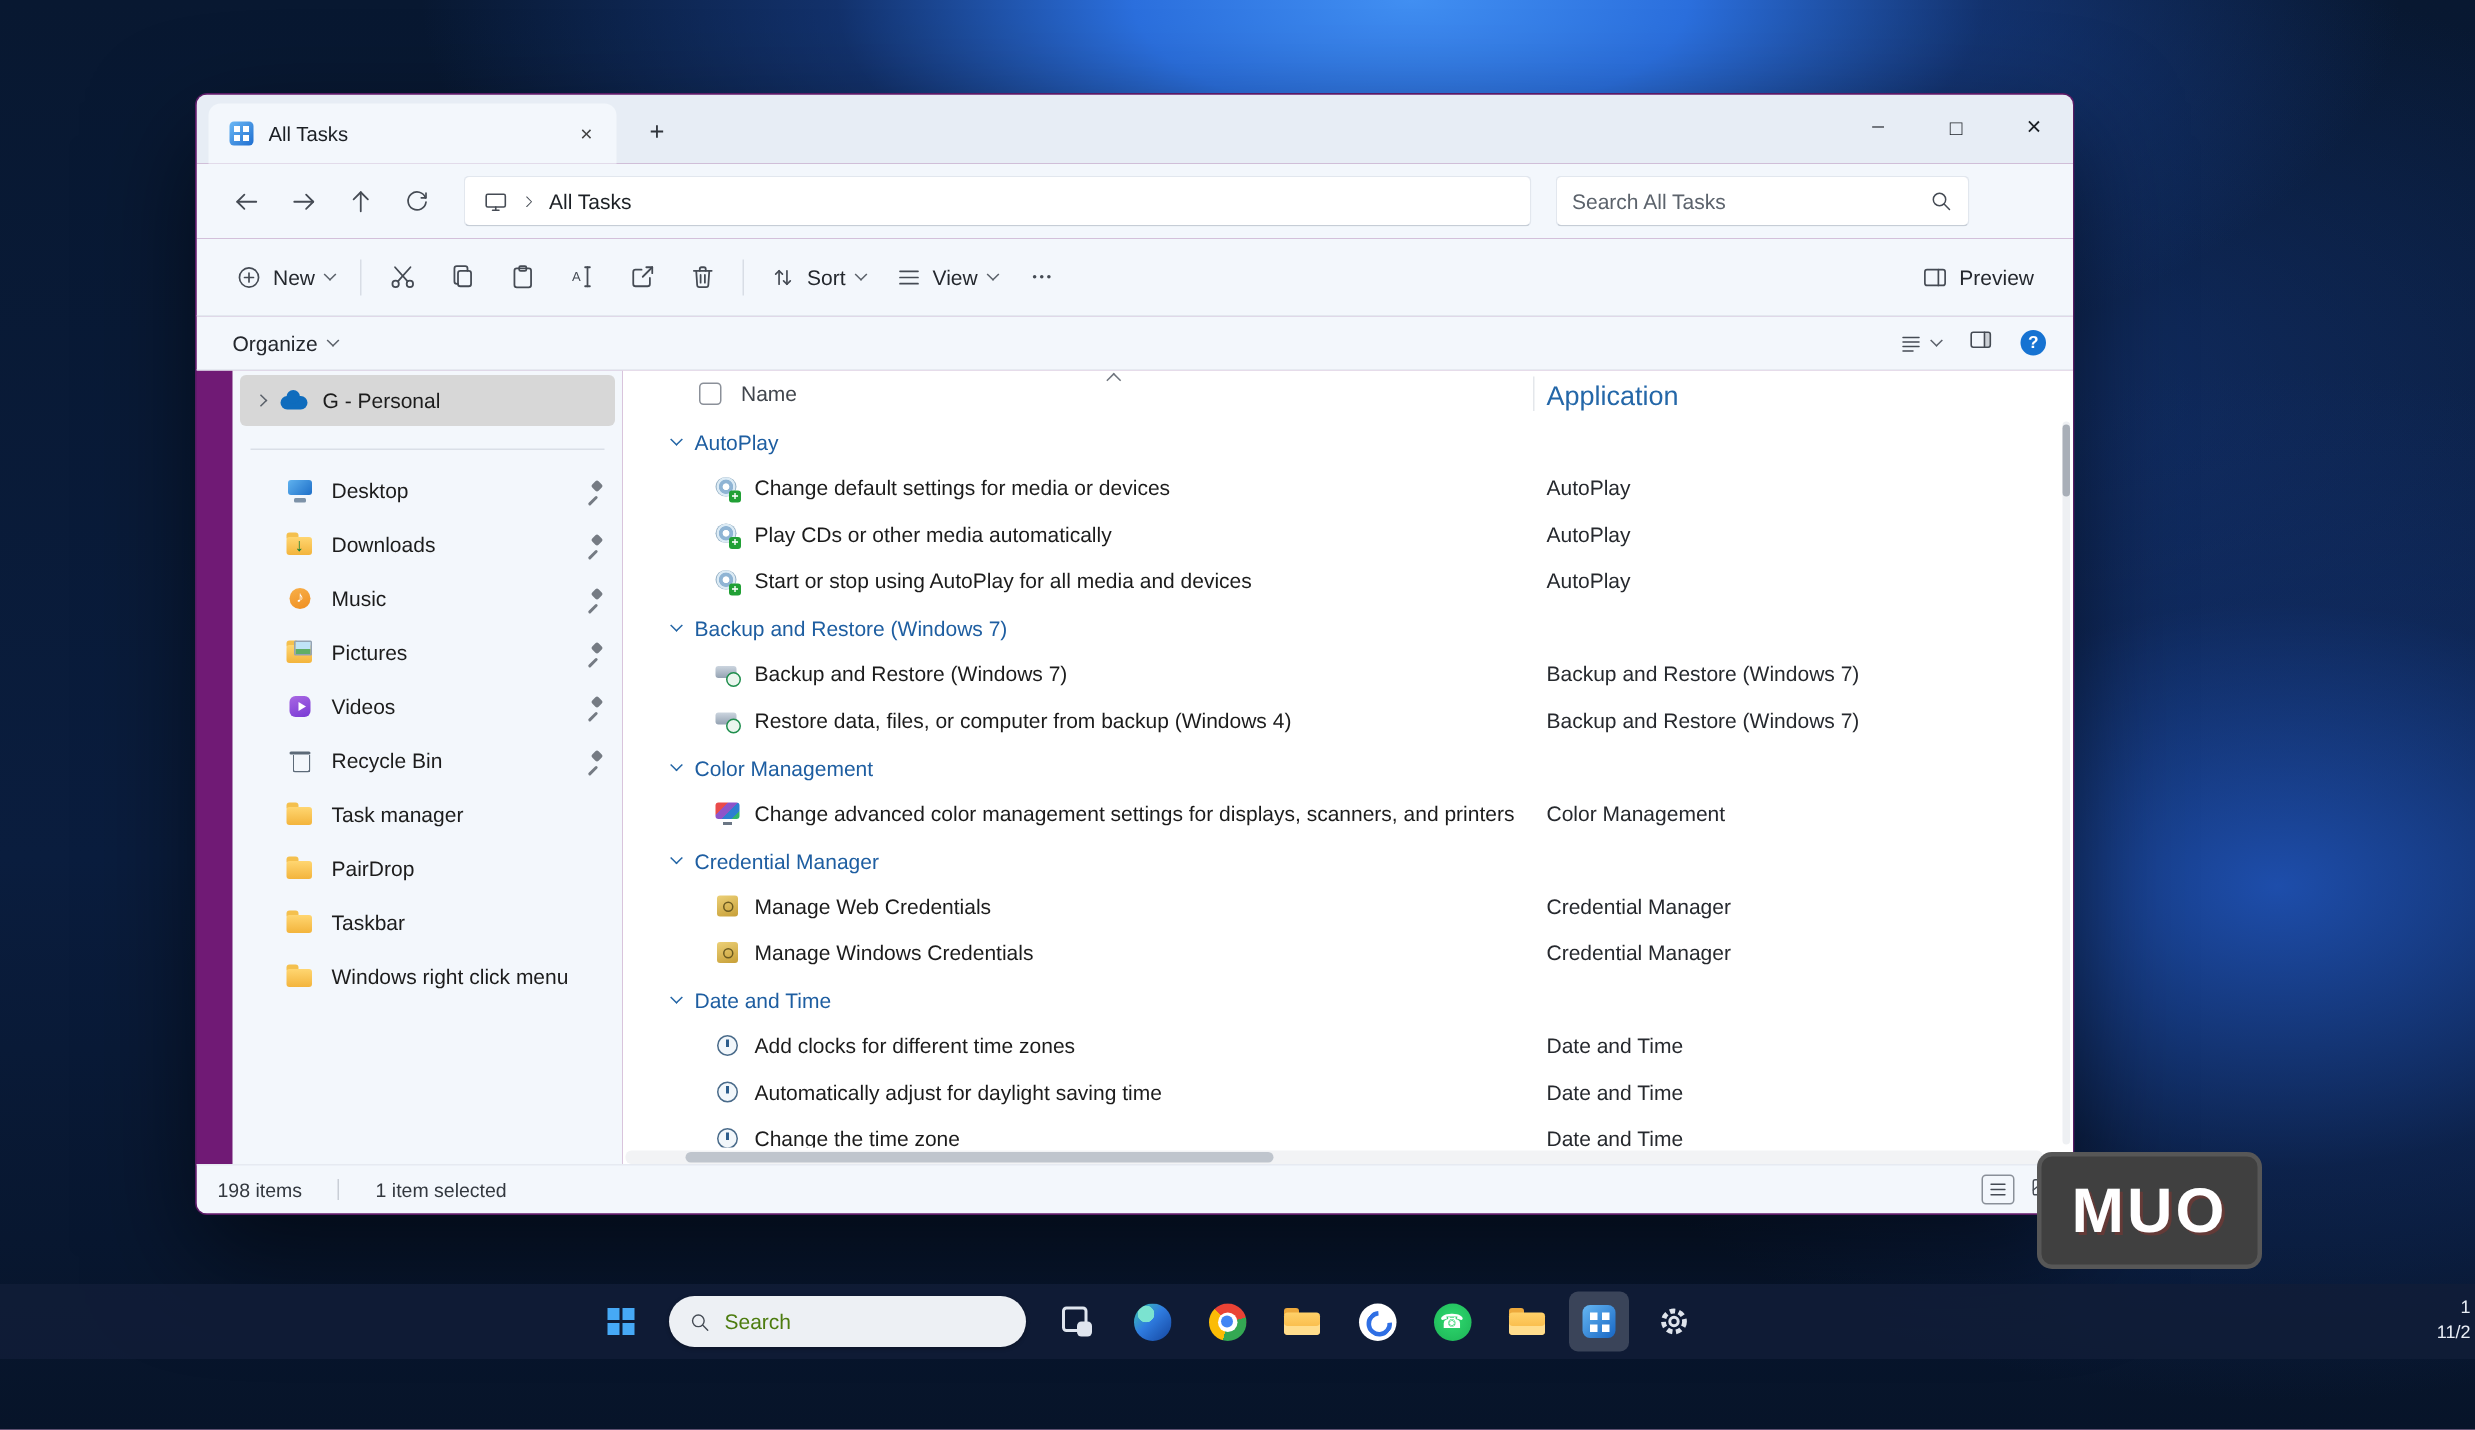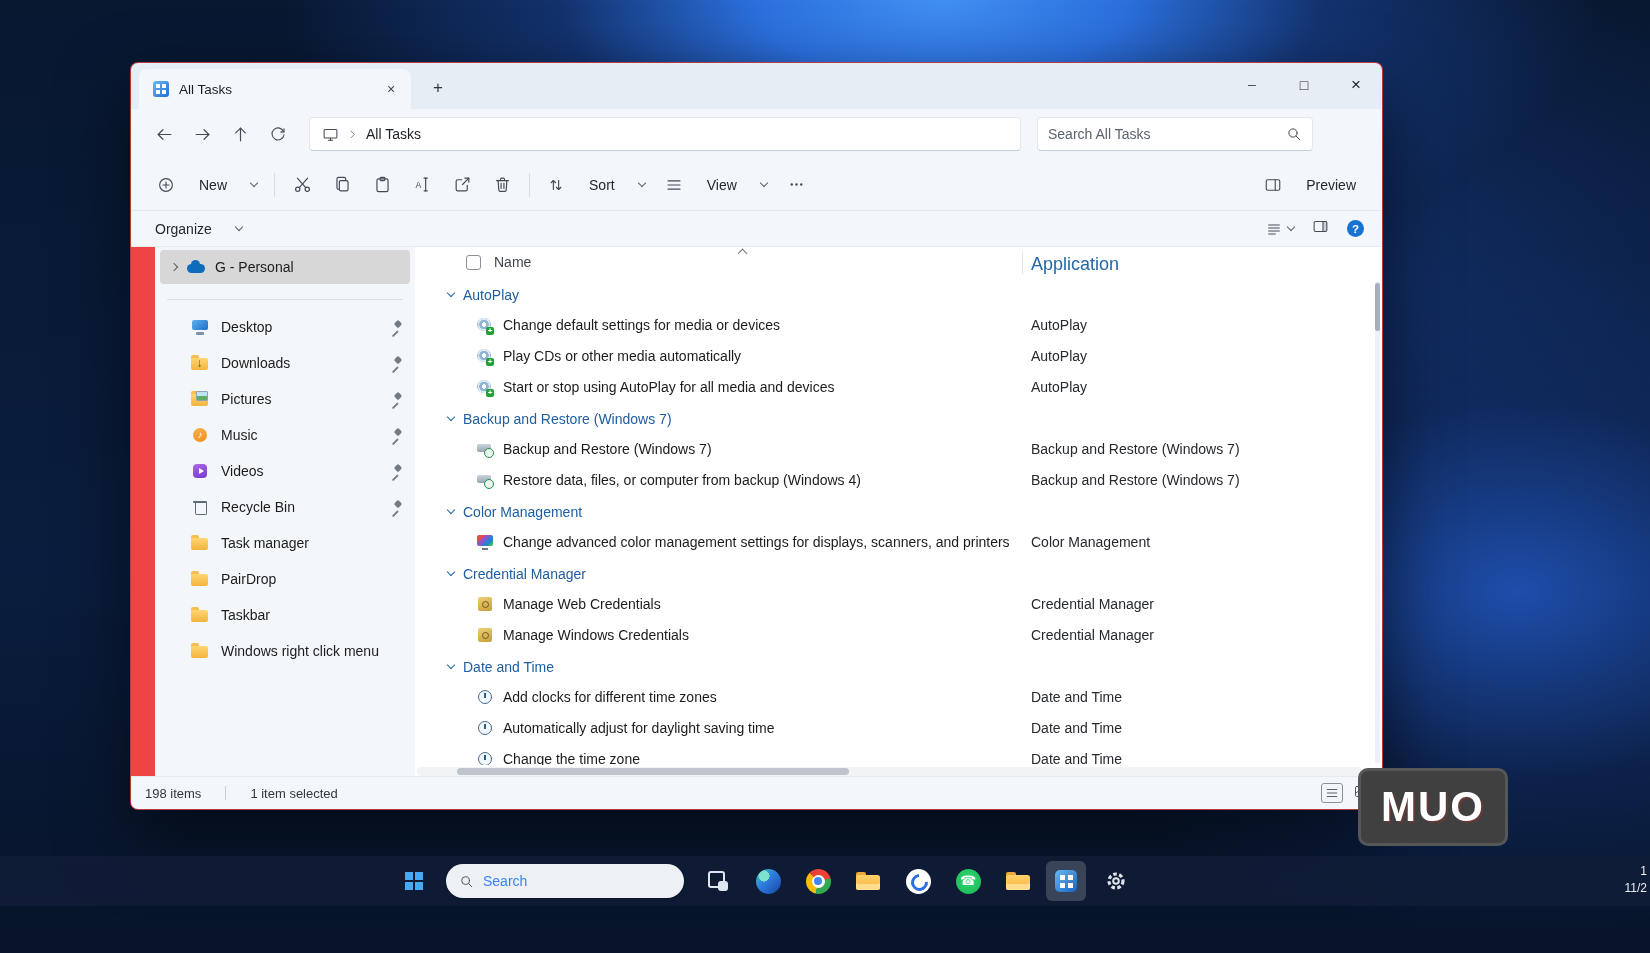--- a/index.html
+++ b/index.html
@@ -15,21 +15,21 @@
   }
 
   
   svg.s { stroke:#454b54; stroke-width:1.5; fill:none; stroke-linecap:round; stroke-linejoin:round; }
   .chev { display:inline-block; width:6px; height:6px; border-right:1.5px solid #5a6069; border-bottom:1.5px solid #5a6069; transform:rotate(45deg); margin-top:-3px; }
   .chev-r { transform:rotate(-45deg); margin-top:0; }
 
   
   .window {
     position:absolute; left:130px; top:62px; width:1253px; height:748px;
-    background:#ef4444; border-radius:8px; overflow:hidden;
+    background:#701a75; border-radius:8px; overflow:hidden;
     border:1px solid rgba(20,30,50,.25);
     box-shadow:0 28px 70px rgba(0,0,0,.55);
   }
 
   
   .tabbar { position:absolute; top:0; left:0; right:0; height:46px; background:#e7edf5; }
   .tab { position:absolute; left:8px; top:6px; width:272px; height:40px; background:#f3f7fc; border-radius:8px 8px 0 0; display:flex; align-items:center; gap:10px; padding:0 10px 0 14px; }
   .app-ico { width:16px; height:16px; border-radius:3px; background:linear-gradient(135deg,#6cb9f5,#1e6ed0); position:relative; flex:none; }
   .app-ico::after { content:""; position:absolute; left:3px; top:3px; width:4px; height:4px; background:#fff; box-shadow:6px 0 #fff, 0 6px #fff, 6px 6px #fff; }
   .tab-title { font-size:13.5px; color:#1b1f24; flex:1; white-space:nowrap; overflow:hidden; }
@@ -47,21 +47,21 @@
   .navbar { position:absolute; top:46px; left:0; right:0; height:50px; display:flex; align-items:center; padding:0 14px; background:#f3f7fc; }
   .nav-btn { width:38px; height:36px; display:flex; align-items:center; justify-content:center; border-radius:4px; flex:none; }
   .addressbar { margin-left:12px; width:712px; height:34px; background:#fff; border:1px solid #e2e7ee; border-bottom:1px solid #c6cdd6; border-radius:4px; display:flex; align-items:center; gap:8px; padding:0 12px; flex:none; }
   .addr-text { font-size:14px; color:#1c2025; }
   .searchbox { margin-left:16px; width:276px; height:34px; background:#fff; border:1px solid #e2e7ee; border-bottom:1px solid #c6cdd6; border-radius:4px; display:flex; align-items:center; padding:0 10px; flex:none; }
   .searchbox input { flex:1; border:none; outline:none; font-size:14px; color:#1c2025; font-family:"Liberation Sans",sans-serif; background:transparent; }
   .searchbox input::placeholder { color:#5c636c; }
 
   
   .cmdbar { position:absolute; top:96px; left:0; right:0; height:52px; display:flex; align-items:center; padding:0 16px; background:#f3f7fc; border-bottom:1px solid #e3e8ef; }
-  .cmd-btn { display:flex; align-items:center; gap:24px; height:36px; padding:0 10px; border-radius:4px; flex:none; }
+  .cmd-btn { display:flex; align-items:center; gap:7px; height:36px; padding:0 10px; border-radius:4px; flex:none; }
   .cmd-label { font-size:14px; color:#24282e; }
   .icon-btn { width:40px; height:36px; display:flex; align-items:center; justify-content:center; border-radius:4px; flex:none; }
   .vdiv { width:1px; height:24px; background:#d8dde5; margin:0 7px; flex:none; }
   .cmd-spacer { flex:1; }
 
   
   .bar2 { position:absolute; top:148px; left:0; right:0; height:36px; display:flex; align-items:center; padding:0 18px; background:#f3f7fc; border-bottom:1px solid #e6eaf1; }
   .bar2-right { margin-left:auto; display:flex; align-items:center; gap:18px; }
   .help { width:17px; height:17px; border-radius:50%; background:#1673d2; color:#fff; font-size:11.5px; font-weight:700; display:flex; align-items:center; justify-content:center; }
   .help::before { content:"?"; }
@@ -144,21 +144,21 @@
   
   .muo { position:absolute; left:1358px; top:768px; width:150px; height:78px; background:#404040; border-radius:10px; display:flex; align-items:center; justify-content:center; z-index:20; box-shadow:inset 0 0 0 3px rgba(255,255,255,.12); }
   .muo span { font-size:42px; font-weight:800; color:#fff; letter-spacing:2px; text-shadow:2px 2px 0 rgba(130,52,48,.55); }
 
   
   .taskbar { position:absolute; left:0; top:856px; width:1650px; height:50px; background:rgba(17,29,56,.82); }
   .tb-item { position:absolute; top:5px; width:40px; height:40px; display:flex; align-items:center; justify-content:center; border-radius:6px; }
   .tb-item.active { background:rgba(255,255,255,.18); }
   .tb-startlogo { width:18px; height:18px; position:relative; }
   .tb-startlogo::before { content:""; position:absolute; left:0; top:0; width:8px; height:8px; background:#46a9f6; box-shadow:10px 0 #46a9f6, 0 10px #46a9f6, 10px 10px #46a9f6; }
-  .tb-search { position:absolute; left:446px; top:8px; width:238px; height:34px; border-radius:17px; background:rgba(250,252,255,.95); display:flex; align-items:center; gap:9px; padding:0 13px; color:#3b82f6; font-size:14px; box-shadow:0 1px 3px rgba(0,0,0,.3); }
+  .tb-search { position:absolute; left:446px; top:8px; width:238px; height:34px; border-radius:17px; background:rgba(250,252,255,.95); display:flex; align-items:center; gap:9px; padding:0 13px; color:#4d7c0f; font-size:14px; box-shadow:0 1px 3px rgba(0,0,0,.3); }
   .tb-tv { width:20px; height:20px; position:relative; }
   .tb-tv::before { content:""; position:absolute; left:0; top:0; width:13px; height:13px; border:2px solid #dfe5ee; border-radius:3px; }
   .tb-tv::after { content:""; position:absolute; right:0; bottom:0; width:10px; height:10px; background:#dfe5ee; border-radius:3px; }
   .tb-circle { width:25px; height:25px; border-radius:50%; position:relative; }
   .tb-edge { background:radial-gradient(circle at 32% 28%, #7be3d0 0 22%, rgba(0,0,0,0) 23%), linear-gradient(135deg,#3ec9ae 0%, #2f7ce0 45%, #14459e 100%); }
   .tb-chrome { background-color:#ea4335; background-image:conic-gradient(from -45deg, #ea4335 0 120deg, #34a853 120deg 240deg, #fbbc05 240deg 360deg); }
   .tb-chrome::before { content:""; position:absolute; left:6px; top:6px; width:13px; height:13px; background:#fff; border-radius:50%; }
   .tb-chrome::after { content:""; position:absolute; left:8.5px; top:8.5px; width:8px; height:8px; background:#4285f4; border-radius:50%; }
   .tb-swirl { background:#fff; }
   .tb-swirl::after { content:""; position:absolute; left:5px; top:5px; width:11px; height:11px; border:3.4px solid #2f6fe4; border-top-color:transparent; border-radius:50%; transform:rotate(40deg); }
@@ -365,29 +365,29 @@
         <span class="pin"></span>
       </div>
       <div class="sb-item">
         <span class="si si-folder si-downloads">
             <i class="fbody"></i>
           </span>
         <span>Downloads</span>
         <span class="pin"></span>
       </div>
       <div class="sb-item">
+        <span class="si si-music"></span>
+        <span>Music</span>
+        <span class="pin"></span>
+      </div>
+      <div class="sb-item">
         <span class="si si-folder si-pictures">
             <i class="fbody"></i>
           </span>
         <span>Pictures</span>
-        <span class="pin"></span>
-      </div>
-      <div class="sb-item">
-        <span class="si si-music"></span>
-        <span>Music</span>
         <span class="pin"></span>
       </div>
       <div class="sb-item">
         <span class="si si-videos"></span>
         <span>Videos</span>
         <span class="pin"></span>
       </div>
       <div class="sb-item">
         <span class="si si-recycle"></span>
         <span>Recycle Bin</span>

